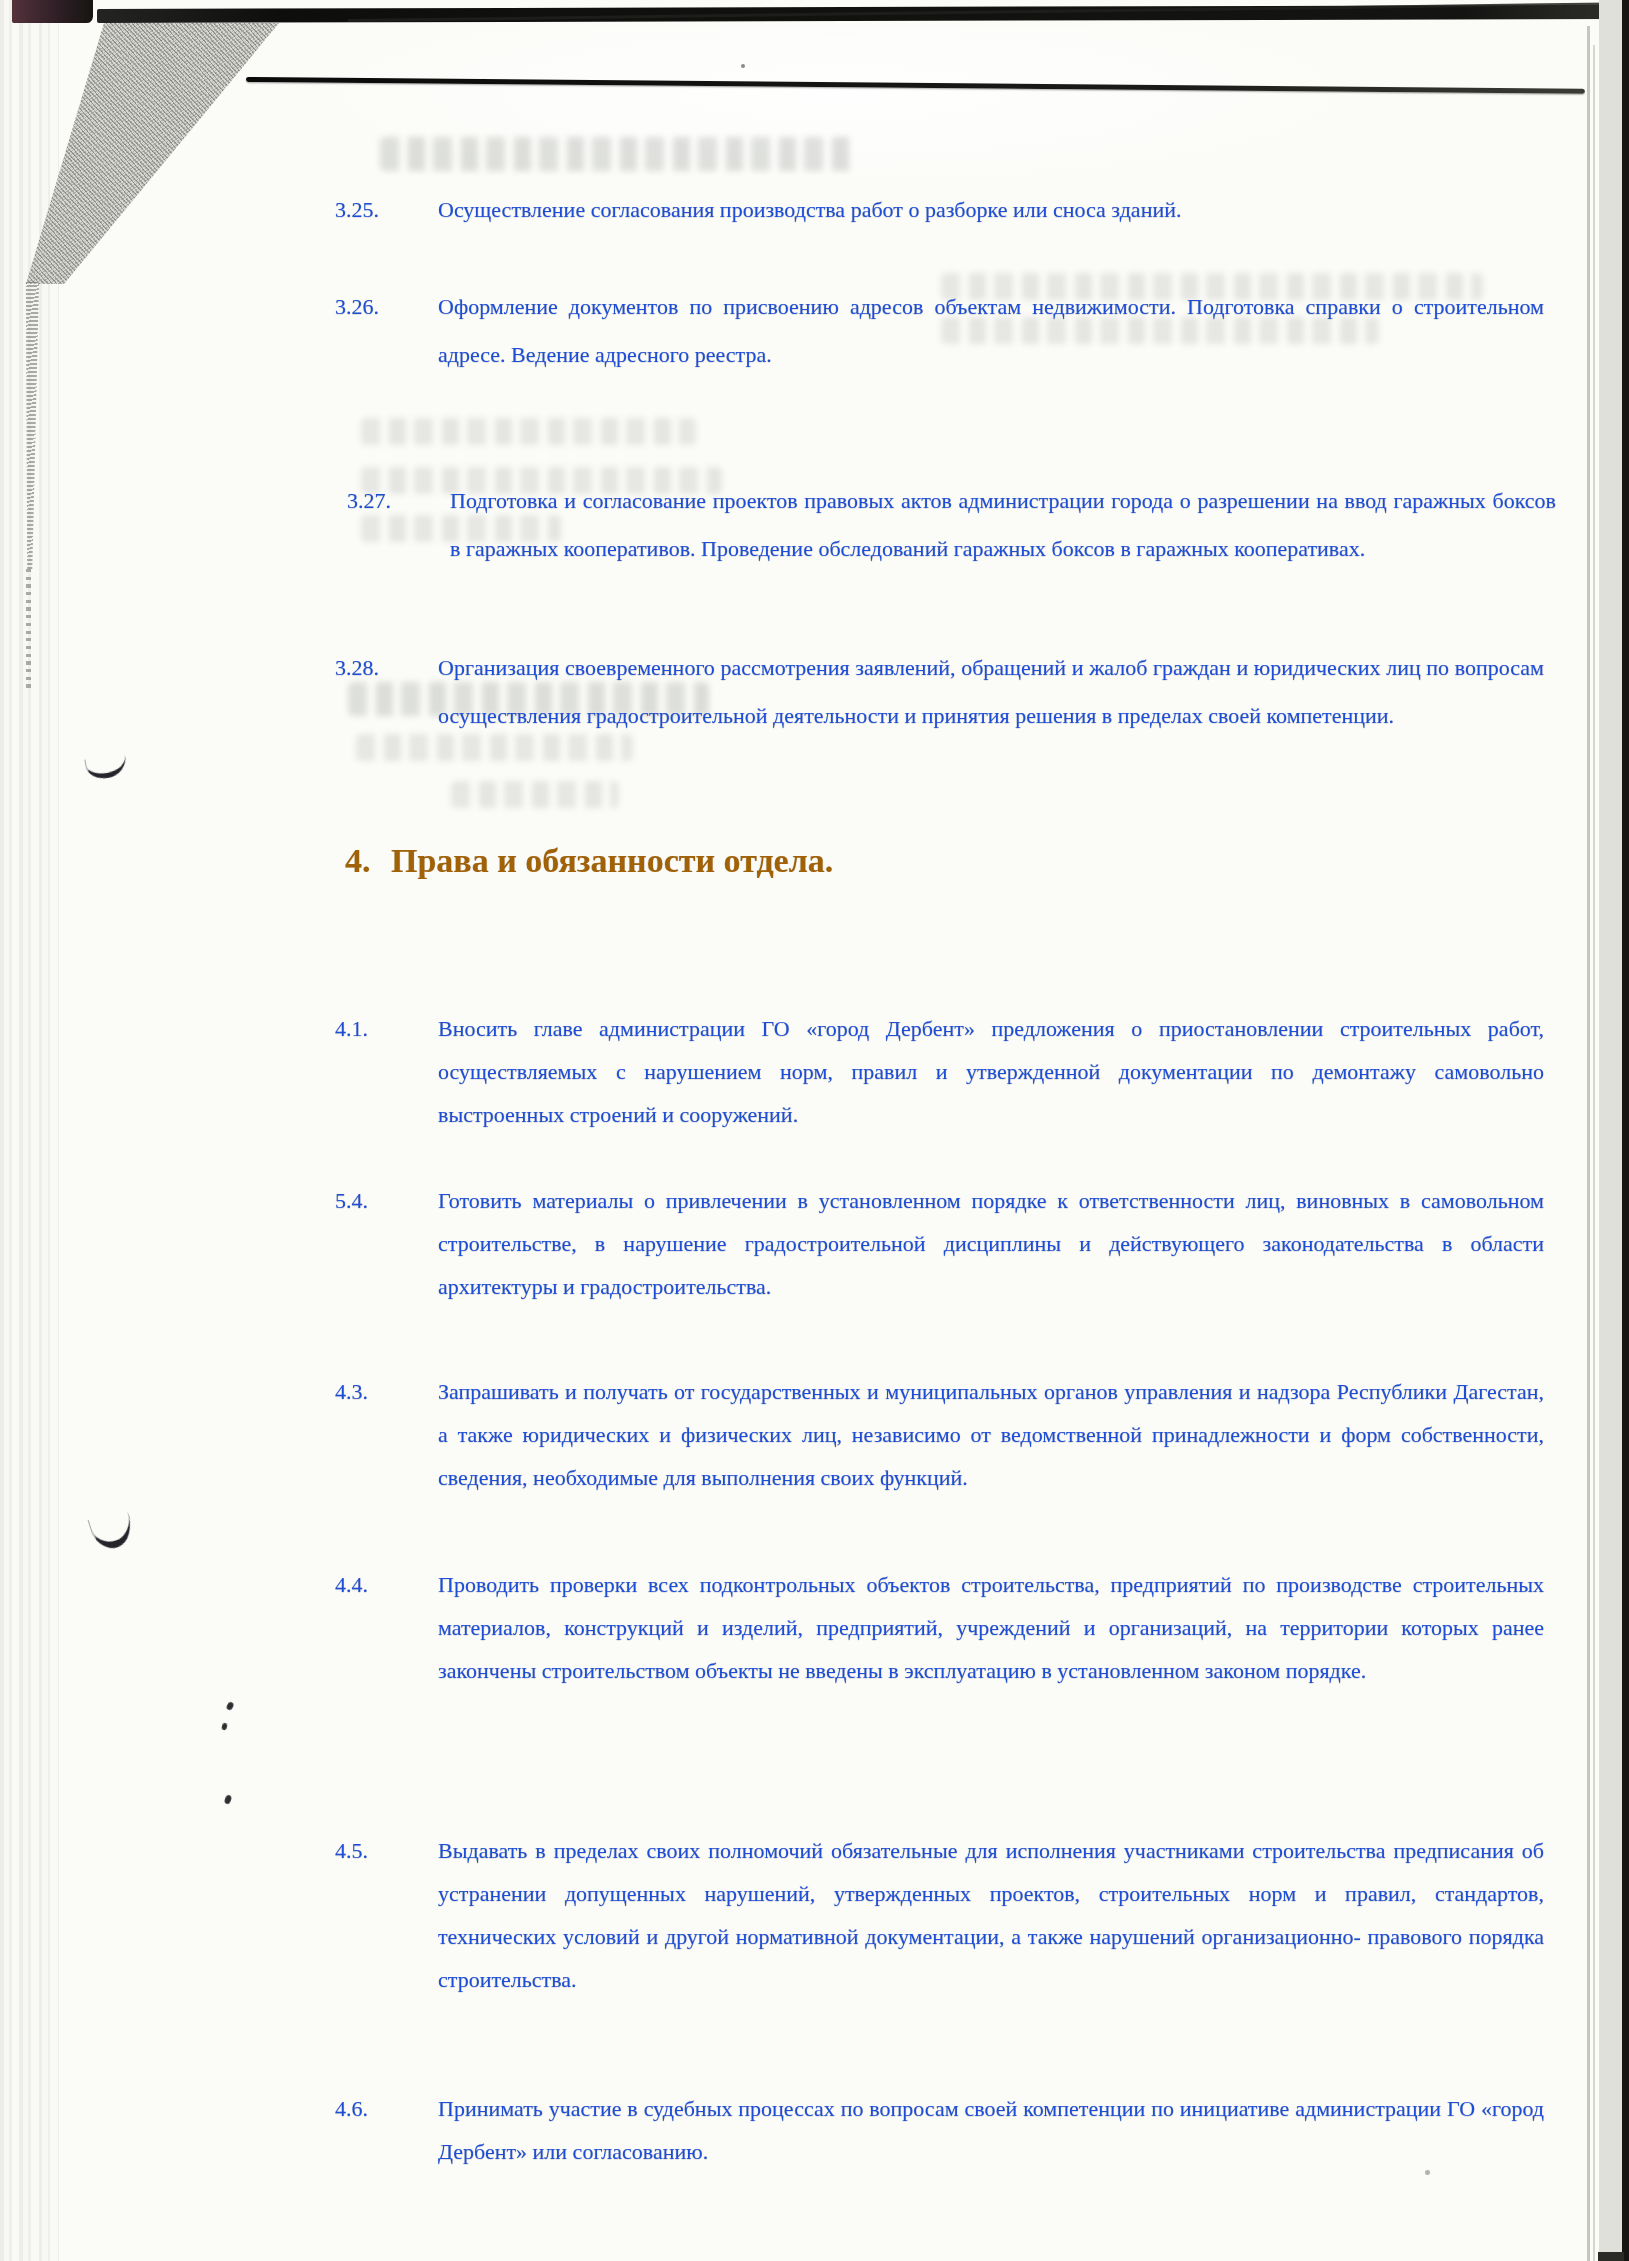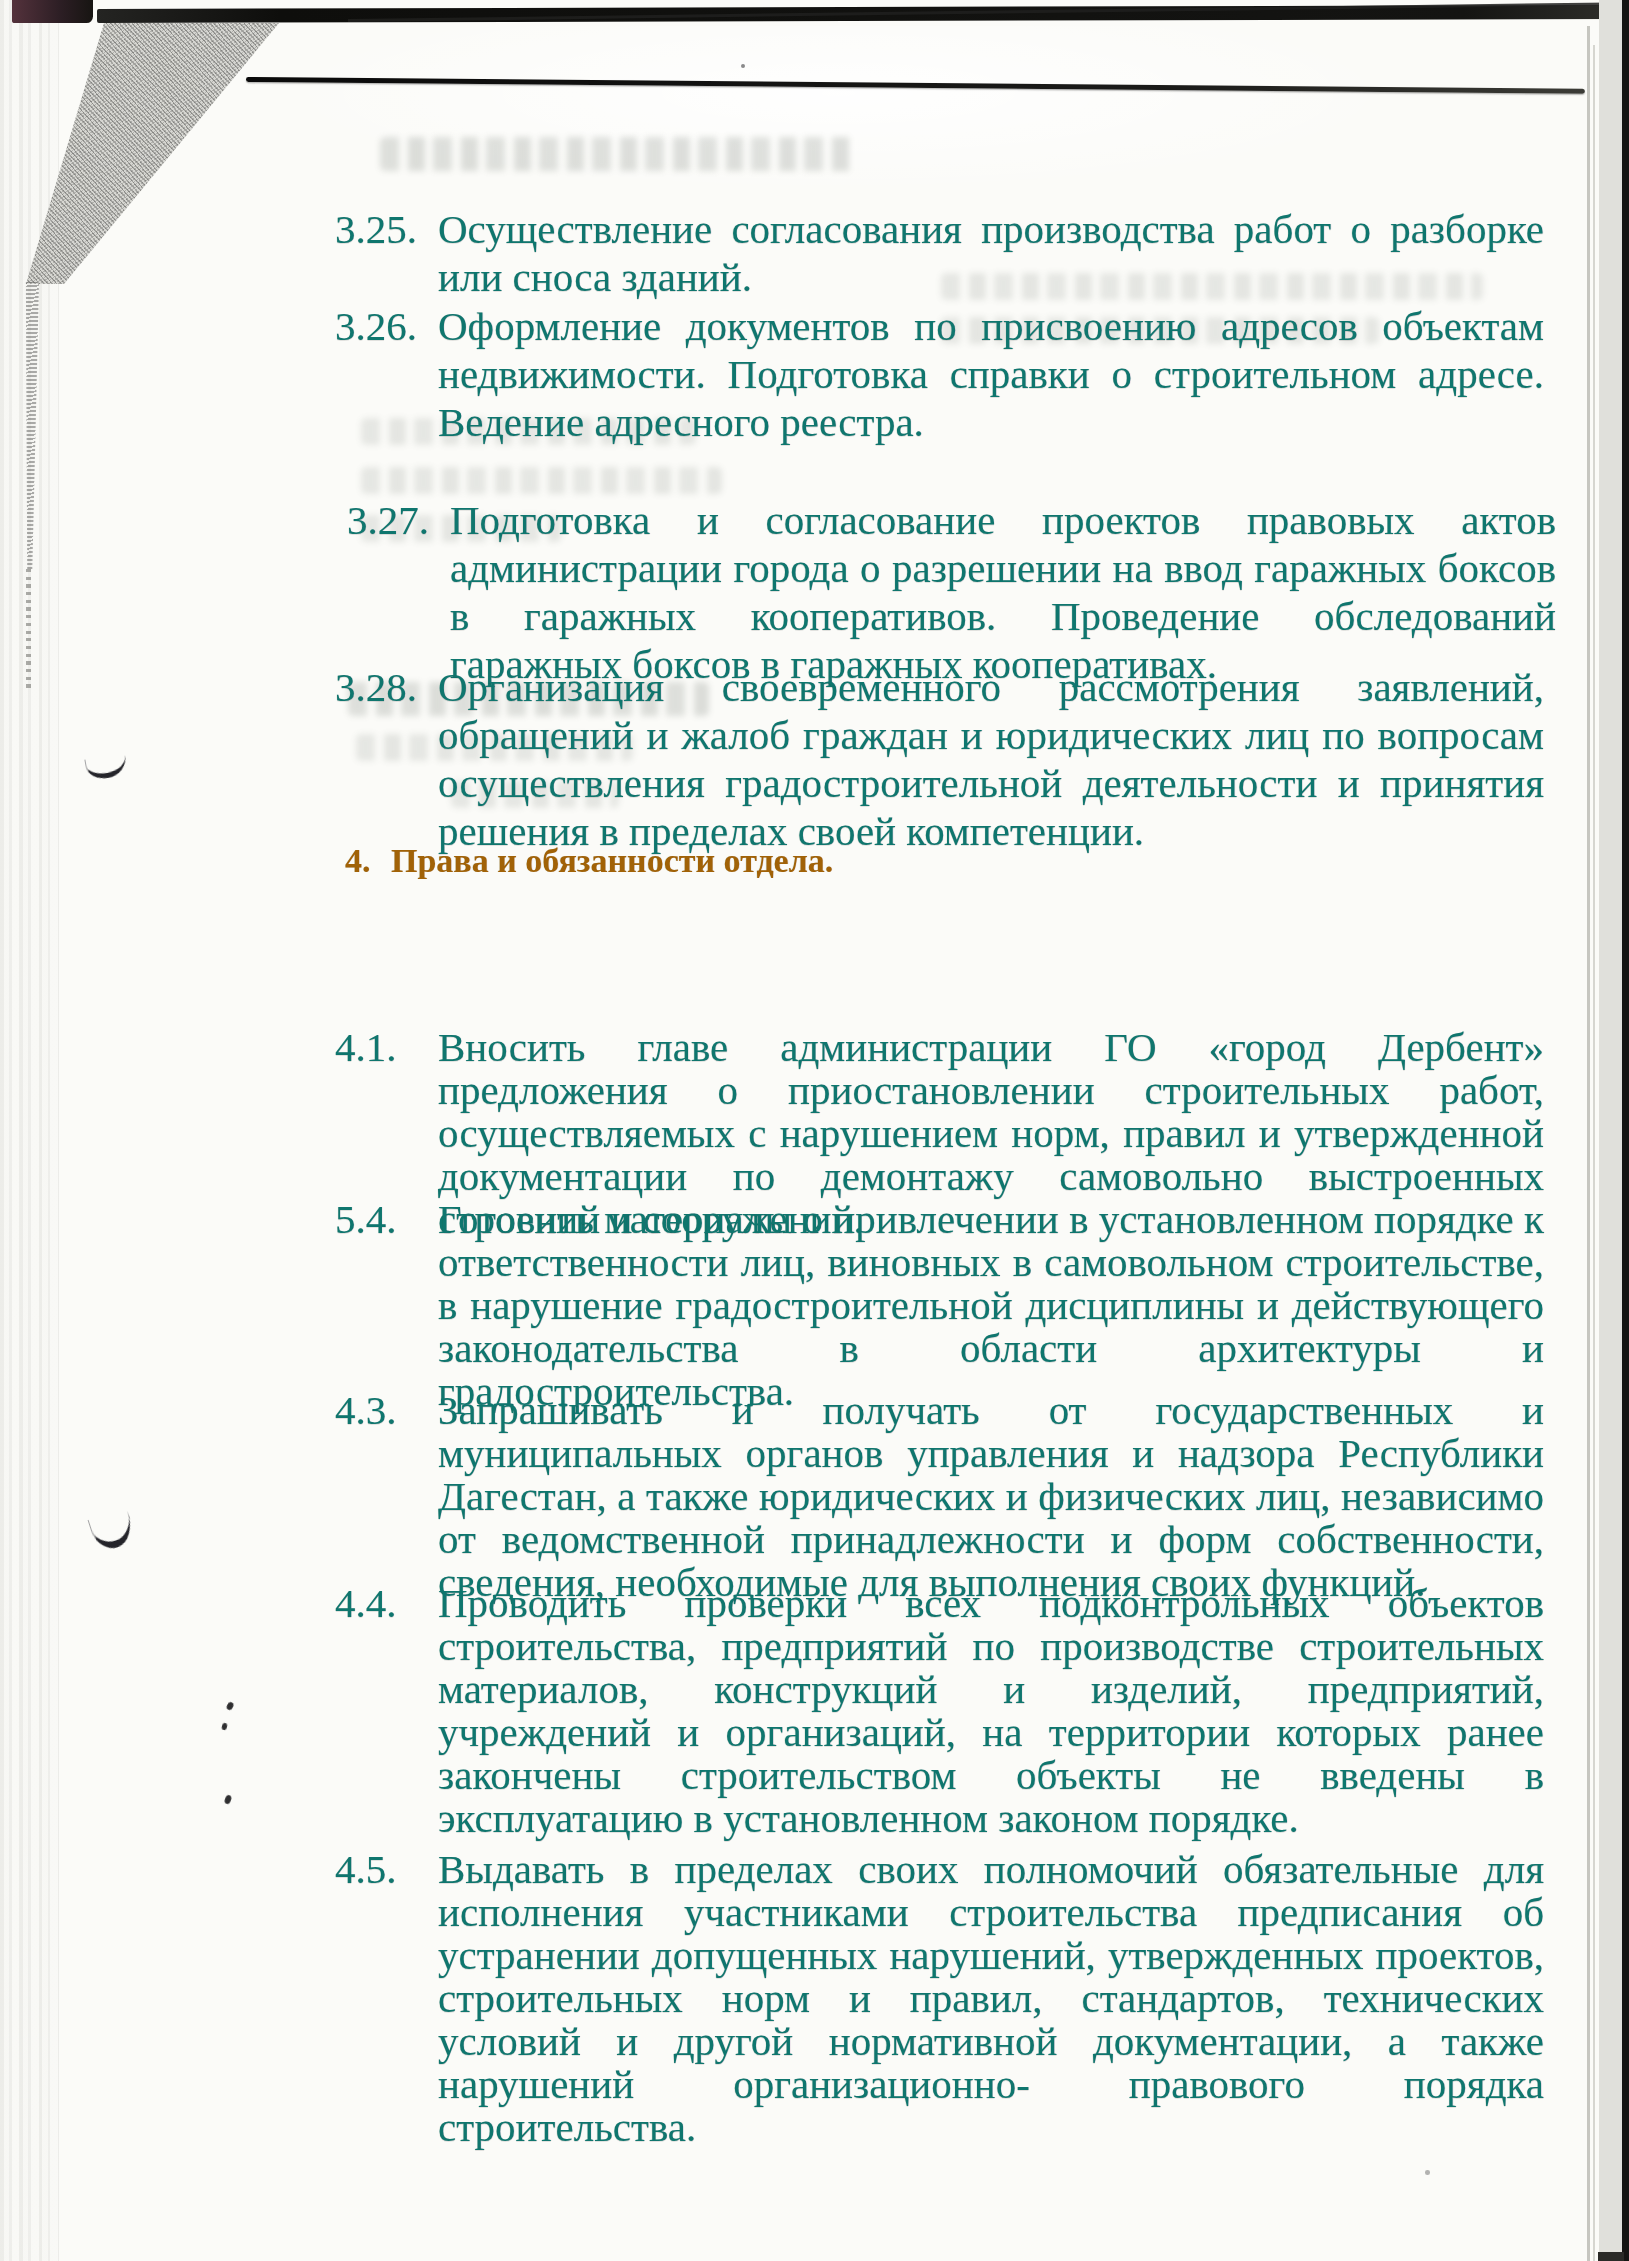--- a/index.html
+++ b/index.html
@@ -88,21 +88,21 @@
   
   .ghost{
     position:absolute;height:27px;opacity:.13;filter:blur(3.2px);border-radius:5.2px;
     background:repeating-linear-gradient(90deg,#5c655c 0 19.3px, transparent 19.3px 28px, #4f584f 28px 45px, transparent 45px 53px);
   }
   .ghost.bold{opacity:.18;height:34px;}
 
   
   .item{
     position:absolute;left:335px;width:1106px;
-    font-size:41px;line-height:48px;color:#0f766e;
+    font-size:22px;line-height:48px;color:#1d4ed8;
     text-align:justify;
     text-shadow:0.6px 0 0 rgba(130,75,145,.16), -0.6px 0 0 rgba(70,125,80,.14), 0 0.6px 0 rgba(40,40,40,.12);
     padding-left:103px;text-indent:-103px;
   }
   .item .num{display:inline-block;width:103px;text-indent:0;}
   .item.tight{line-height:43px;}
   .heading{
     position:absolute;left:345px;width:1135px;
     font-size:34px;font-weight:bold;color:#a16207;
     text-shadow:0.6px 0 0 rgba(130,75,145,.16), -0.6px 0 0 rgba(70,125,80,.14);
@@ -167,15 +167,16 @@
   <p class="item tight" style="top:985px;"><span class="num">4.1.</span><span>Вносить главе администрации ГО «город Дербент» предложения о приостановлении строительных работ, осуществляемых с нарушением норм, правил и утвержденной документации по демонтажу самовольно выстроенных строений и сооружений.</span></p>
 
   <p class="item tight" style="top:1157px;"><span class="num">5.4.</span><span>Готовить материалы о привлечении в установленном порядке к ответственности лиц, виновных в самовольном строительстве, в нарушение градостроительной дисциплины и действующего законодательства в области архитектуры и градостроительства.</span></p>
 
   <p class="item tight" style="top:1348px;"><span class="num">4.3.</span><span>Запрашивать и получать от государственных и муниципальных органов управления и надзора Республики Дагестан, а также юридических и физических лиц, независимо от ведомственной принадлежности и форм собственности, сведения, необходимые для выполнения своих функций.</span></p>
 
   <p class="item tight" style="top:1541px;"><span class="num">4.4.</span><span>Проводить проверки всех подконтрольных объектов строительства, предприятий по производстве строительных материалов, конструкций и изделий, предприятий, учреждений и организаций, на территории которых ранее закончены строительством объекты не введены в эксплуатацию в установленном законом порядке.</span></p>
 
   <p class="item tight" style="top:1807px;"><span class="num">4.5.</span><span>Выдавать в пределах своих полномочий обязательные для исполнения участниками строительства предписания об устранении допущенных нарушений, утвержденных проектов, строительных норм и правил, стандартов, технических условий и другой нормативной документации, а также нарушений организационно- правового порядка строительства.</span></p>
 
+  <p class="item tight" style="top:2065px;"><span class="num">4.6.</span><span>Принимать участие в судебных процессах по вопросам своей компетенции по инициативе администрации ГО «город Дербент» или согласованию.</span></p>
 
 </div>
 
 
 </body></html>

